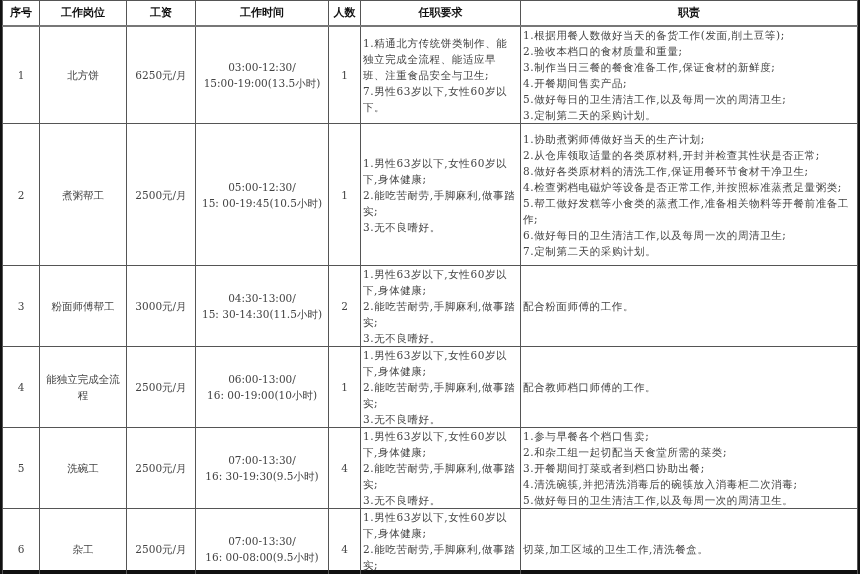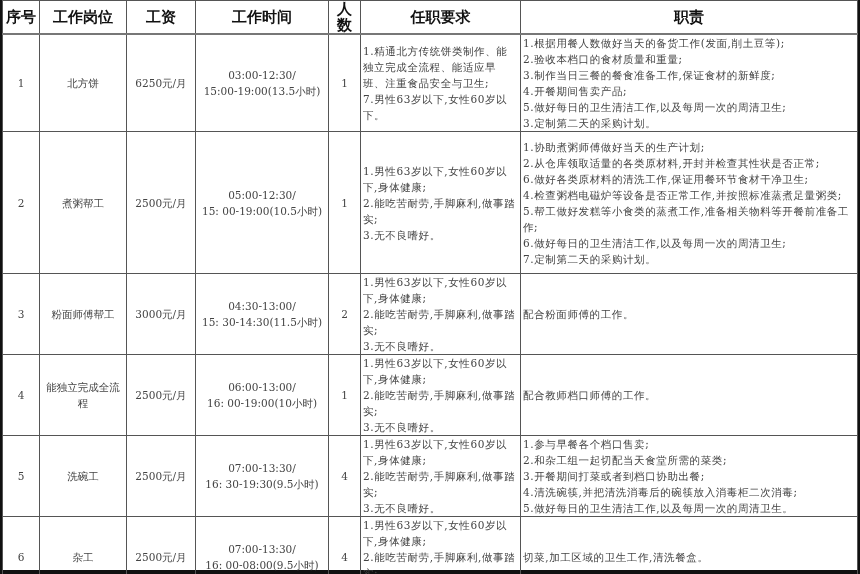--- a/index.html
+++ b/index.html
@@ -1,20 +1,20 @@
 <!DOCTYPE html>
 <html><head>
 <meta charset="utf-8">
 <style>
   html, body { margin:0; padding:0; background:#111; }
   body { width:860px; height:574px; position:relative; overflow:hidden; font-family:"DejaVu Serif", serif; }
   .sheet { position:absolute; left:2px; top:0; width:855px; height:570px; background:#fff; }
   table { border-collapse:collapse; table-layout:fixed; width:855px; height:570px; position:absolute; left:0; top:0; }
   td, th { border:1px solid #555; color:#444; font-size:10.5px; line-height:16px; padding:0 2px; vertical-align:middle; }
-  th { font-family:"DejaVu Sans", sans-serif; font-weight:bold; font-size:15px; color:#111; text-align:center; height:24px; border-bottom:2px solid #777; }
+  th { font-family:"DejaVu Sans", sans-serif; font-weight:bold; font-size:11px; color:#111; text-align:center; height:24px; border-bottom:2px solid #777; }
   td.c { text-align:center; }
   td.l { text-align:left; letter-spacing:0.6px; }
   .line { display:block; white-space:pre-wrap; }
 </style>
 </head>
 <body>
 
 <div class="sheet">
   <table>
     <colgroup>
@@ -59,32 +59,32 @@
             <span class="line">5.做好每日的卫生清洁工作,以及每周一次的周清卫生;</span>
             <span class="line">3.定制第二天的采购计划。</span>
           </td>
   </tr>
         <tr style="height: 142px;">
     <td class="c">2</td>
     <td class="c">煮粥帮工</td>
     <td class="c">2500元/月</td>
     <td class="c">
             <span class="line">05:00-12:30/</span>
-            <span class="line">15: 00-19:00(10.5小时)</span>
+            <span class="line">15: 00-19:45(10.5小时)</span>
           </td>
     <td class="c">1</td>
     <td class="l">
             <span class="line">1.男性63岁以下,女性60岁以下,身体健康;</span>
             <span class="line">2.能吃苦耐劳,手脚麻利,做事踏实;</span>
             <span class="line">3.无不良嗜好。</span>
           </td>
     <td class="l">
             <span class="line">1.协助煮粥师傅做好当天的生产计划;</span>
             <span class="line">2.从仓库领取适量的各类原材料,开封并检查其性状是否正常;</span>
-            <span class="line">6.做好各类原材料的清洗工作,保证用餐环节食材干净卫生;</span>
+            <span class="line">8.做好各类原材料的清洗工作,保证用餐环节食材干净卫生;</span>
             <span class="line">4.检查粥档电磁炉等设备是否正常工作,并按照标准蒸煮足量粥类;</span>
             <span class="line">5.帮工做好发糕等小食类的蒸煮工作,准备相关物料等开餐前准备工作;</span>
             <span class="line">6.做好每日的卫生清洁工作,以及每周一次的周清卫生;</span>
             <span class="line">7.定制第二天的采购计划。</span>
           </td>
   </tr>
         <tr style="height: 78px;">
     <td class="c">3</td>
     <td class="c">粉面师傅帮工</td>
     <td class="c">3000元/月</td>

